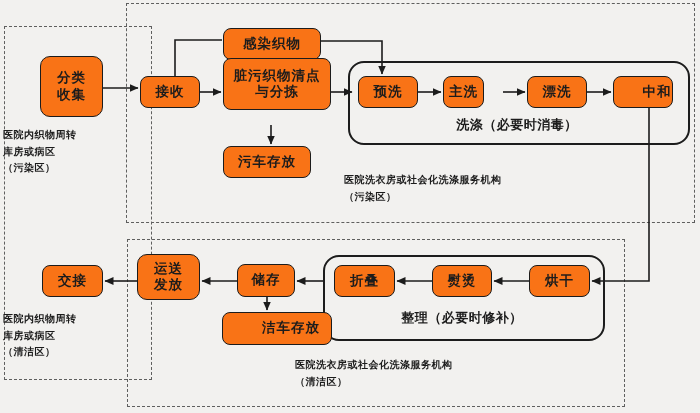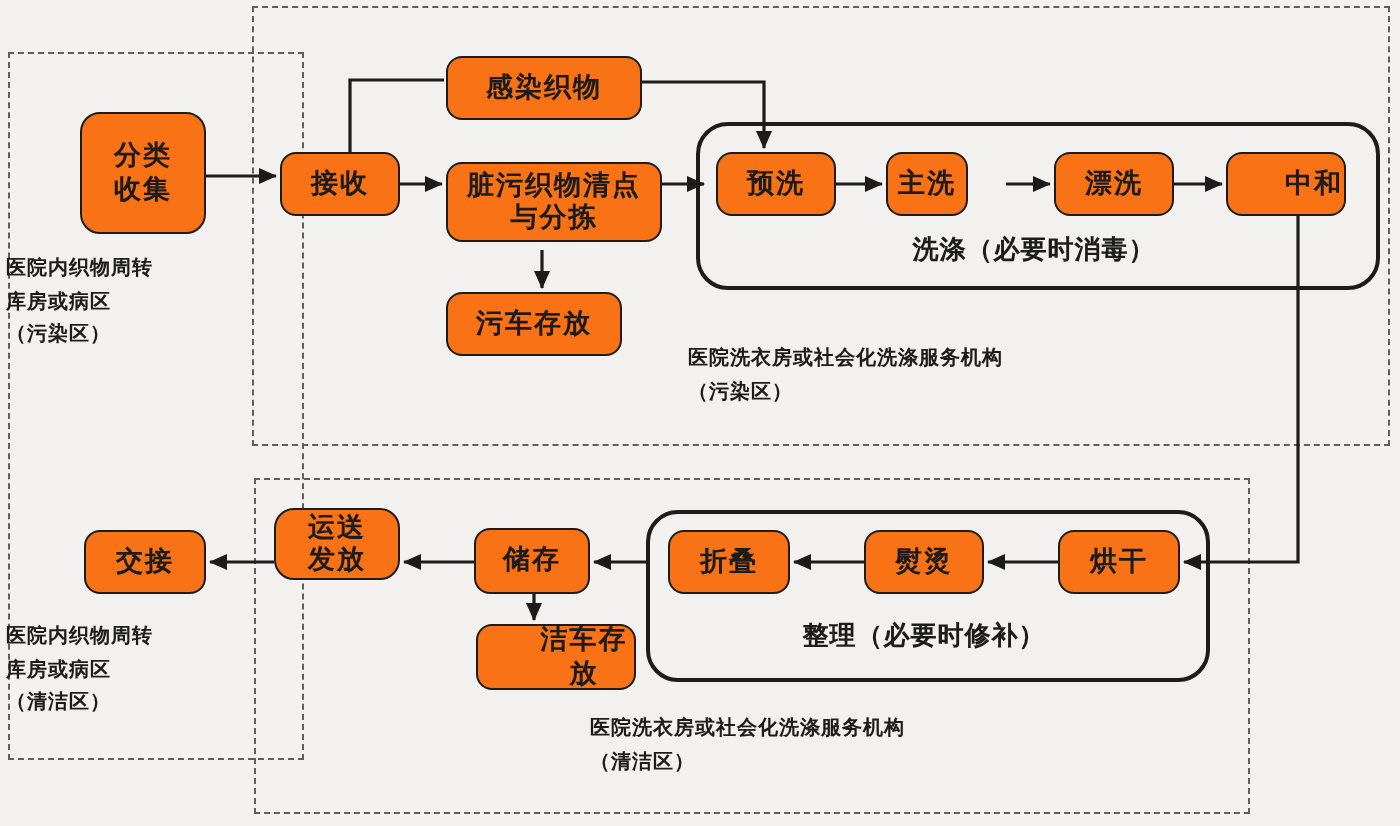--- a/index.html
+++ b/index.html
@@ -74,21 +74,21 @@
   <div class="node" style="left:40px;top:56px;width:63px;height:61px;border-radius:10px;">
     <span class="ln">分类</span>
     <span class="ln">收集</span>
   </div>
   <div class="node" style="left:140px;top:76px;width:60px;height:32px;">
     <span>接收</span>
   </div>
   <div class="node" style="left:223px;top:28px;width:98px;height:32px;">
     <span>感染织物</span>
   </div>
-  <div class="node" style="left:223px;top:81px;width:108px;height:40px;">
+  <div class="node" style="left:223px;top:58px;width:108px;height:52px;">
     <span class="ln">脏污织物清点</span>
     <span class="ln">与分拣</span>
   </div>
   <div class="node" style="left:223px;top:146px;width:88px;height:32px;">
     <span>污车存放</span>
   </div>
   <div class="node" style="left:358px;top:76px;width:60px;height:32px;">
     <span>预洗</span>
   </div>
   <div class="node" style="left:443px;top:76px;width:41px;height:32px;">
@@ -97,28 +97,28 @@
   <div class="node" style="left:527px;top:76px;width:60px;height:32px;">
     <span>漂洗</span>
   </div>
   <div class="node" style="left:613px;top:76px;width:60px;height:32px;padding-left:28px;">
     <span>中和</span>
   </div>
 
   <div class="node" style="left:42px;top:265px;width:61px;height:32px;">
     <span>交接</span>
   </div>
-  <div class="node" style="left:137px;top:254px;width:63px;height:36px;border-radius:10px;">
+  <div class="node" style="left:137px;top:254px;width:63px;height:46px;border-radius:10px;">
     <span class="ln">运送</span>
     <span class="ln">发放</span>
   </div>
   <div class="node" style="left:237px;top:264px;width:58px;height:33px;">
     <span>储存</span>
   </div>
-  <div class="node" style="left:238px;top:312px;width:80px;height:33px;padding-left:28px;">
+  <div class="node" style="left:222px;top:312px;width:110px;height:33px;padding-left:28px;">
     <span>洁车存放</span>
   </div>
   <div class="node" style="left:334px;top:265px;width:61px;height:32px;align-items:center;">
     <span>折叠</span>
   </div>
   <div class="node" style="left:432px;top:265px;width:60px;height:32px;">
     <span>熨烫</span>
   </div>
   <div class="node" style="left:529px;top:265px;width:61px;height:32px;">
     <span>烘干</span>

